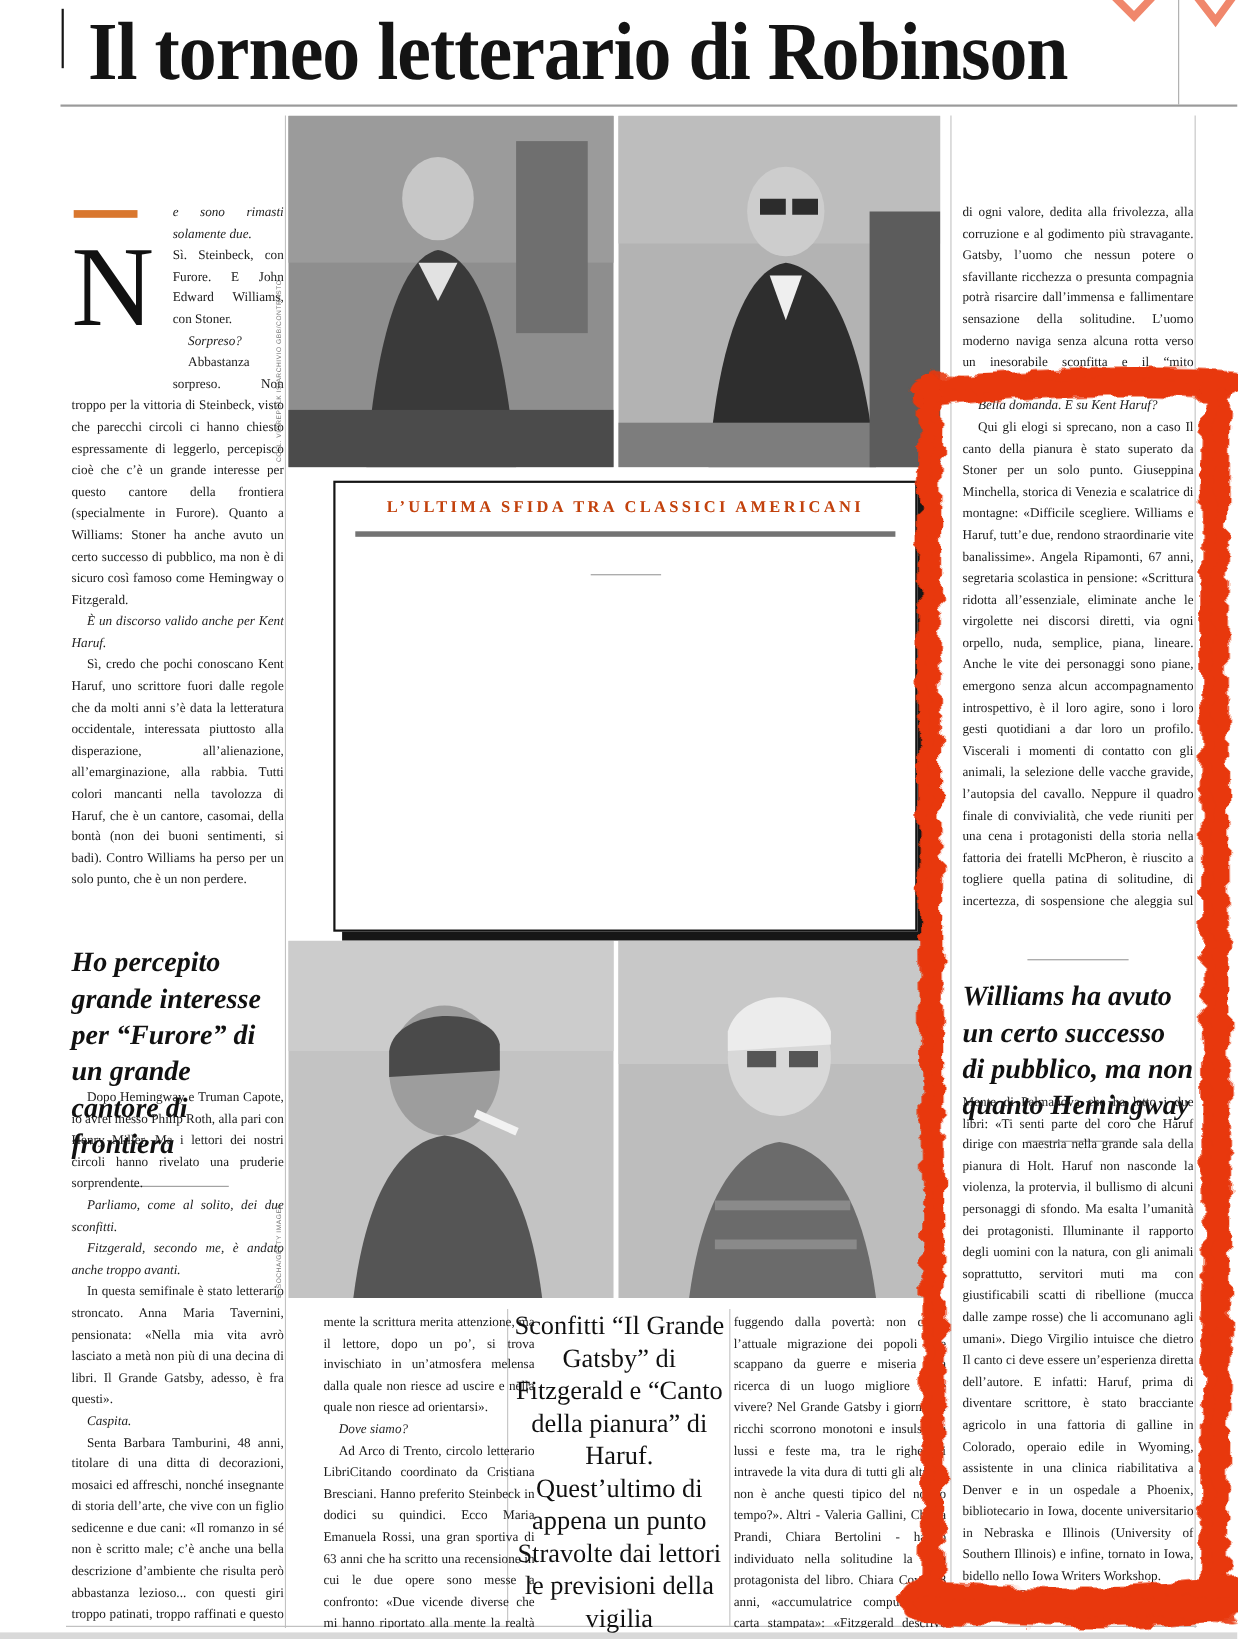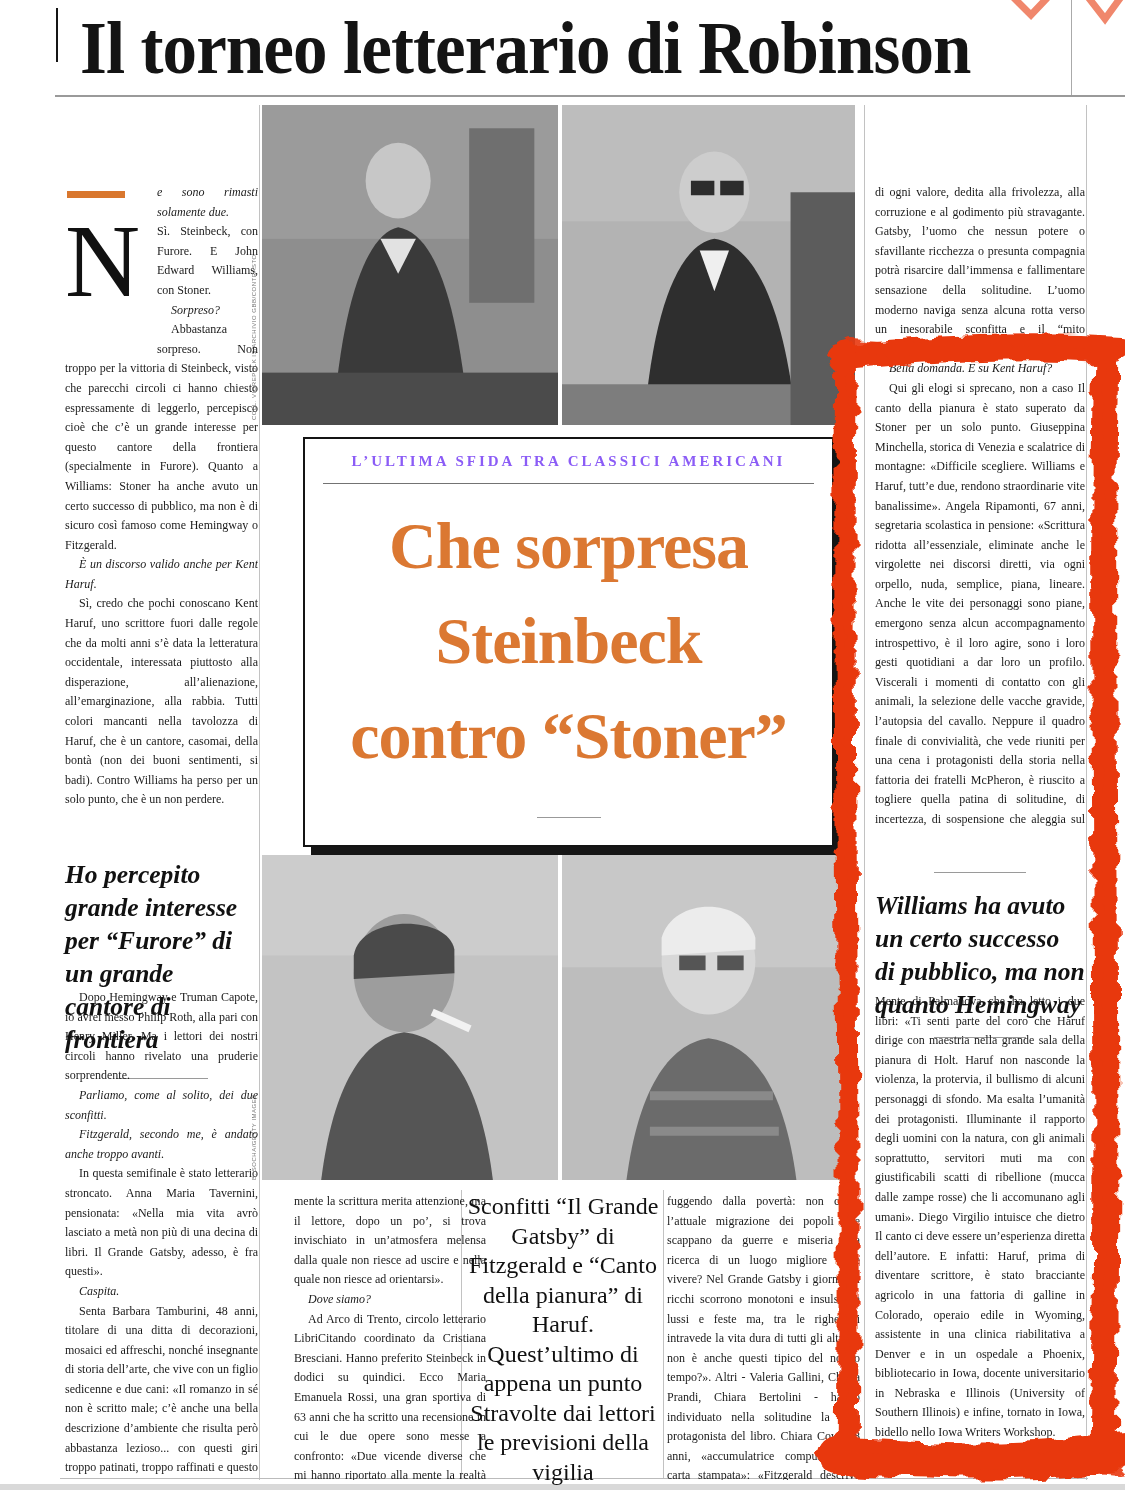--- a/index.html
+++ b/index.html
@@ -30,22 +30,22 @@
   #photo-steinbeck{left:262px;top:855px;width:296px;height:325px;}
   #photo-haruf{left:562px;top:855px;width:293px;height:325px;}
   .photo-credit{font-family:"Liberation Sans",sans-serif;font-size:6px;color:#777;
        transform:rotate(180deg);writing-mode:vertical-rl;letter-spacing:.5px;
        white-space:nowrap;}
   #credit-top{left:251px;top:130px;height:290px;}
   #credit-bottom{left:251px;top:1040px;height:140px;}
   
   #head-box{left:303px;top:437px;width:527px;height:406px;background:#fff;
             border:2px solid #141414;box-shadow:8px 8px 0 #161616;text-align:center;}
-  #kicker{margin:14px 18px 0 18px;padding-bottom:13px;border-bottom:1px solid #737373;
-          font-weight:bold;font-size:15px;letter-spacing:3px;color:#8b5cf6;}
+  #kicker{margin:14px 18px 0 18px;padding-bottom:13px;border-bottom:5px solid #737373;
+          font-weight:bold;font-size:15px;letter-spacing:3px;color:#c2410c;}
   .head-line{font-size:66px;line-height:95px;font-weight:bold;letter-spacing:-1px;}
   #head-lines{margin-top:14px;}
   #byline-rule{width:64px;height:1px;background:#999;margin:34px auto 10px auto;}
   #byline{font-size:19px;}
   #byline .pfx{font-style:italic;font-size:16px;}
   #byline .name{font-weight:bold;font-size:21px;}
   
   .col{text-align:justify;overflow:hidden;}
   .col p{margin:0;font-size:12px;line-height:19.6px;text-indent:14px;
          overflow-wrap:break-word;}
@@ -137,25 +137,20 @@
     <path d="M40,34 h9 v5 h-9 z M53,34 h9 v5 h-9 z" fill="#555"></path>
     <path d="M22,110 C26,80 36,64 50,62 C66,64 76,80 80,110 Z" fill="#6b6b6b"></path>
     <path d="M30,80 h42 v3 h-42 z M30,92 h44 v3 h-44 z" fill="#8a8a8a"></path>
   </svg>
 </div>
 <div class="abs photo-credit" id="credit-top">COLL. VIOREPOLK IS/ARCHIVIO GBB/CONTRASTO</div>
 <div class="abs photo-credit" id="credit-bottom">B. SOCHA/GETTY IMAGES</div>
 
 <div class="abs" id="head-box">
   <div id="kicker">L’ULTIMA SFIDA TRA CLASSICI AMERICANI</div>
-  <div id="head-lines">
-    <div class="head-line" style="color:#DB7832">Che sorpresa</div>
-    <div class="head-line" style="color:#DB7832">Steinbeck</div>
-    <div class="head-line" style="color:#DB7832">contro “Stoner”</div>
-  </div>
   <div id="byline-rule"></div>
 </div>
 
 <div class="abs col" id="col1">
   <div id="leadcap">
     <div id="lead-bar"></div>
     <div id="lead-n">N</div>
   </div>
   <p class="lead">e sono rimasti solamente due.</p>
   <p class="lead" style="font-style:normal">Sì. Steinbeck, con Furore. E John Edward Williams, con Stoner.</p>

